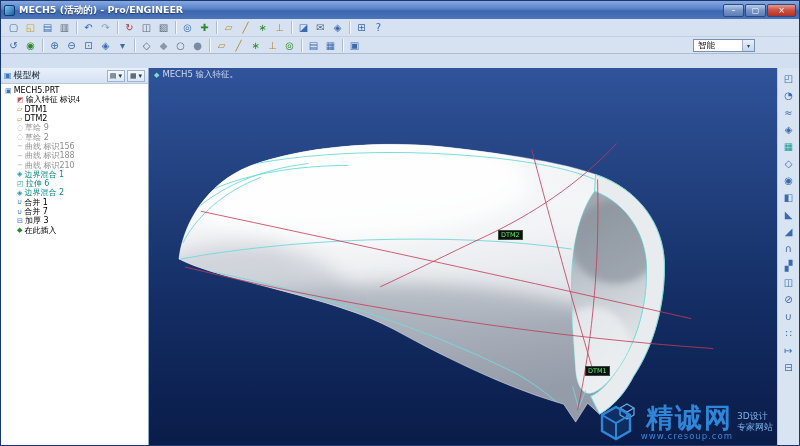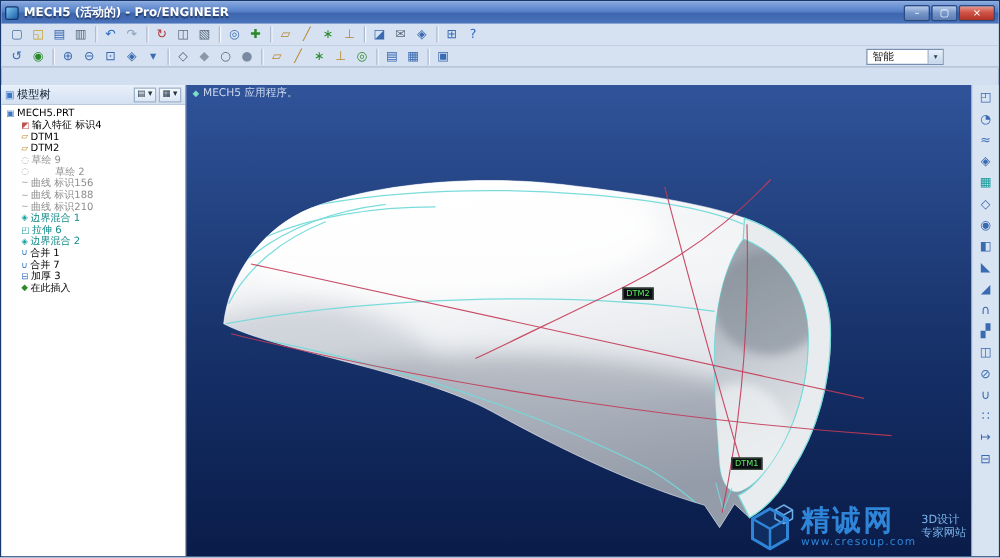--- a/index.html
+++ b/index.html
@@ -61,21 +61,21 @@
 
   
   #righttoolbar { width:22px; background:#d9e4f3; border-left:1px solid #b8c8de;
     display:flex; flex-direction:column; align-items:center; padding-top:2px; }
   .rticon { width:18px; height:17px; display:flex; align-items:center; justify-content:center;
     font-size:10px; border:1px solid transparent; border-radius:2px; }
 
   
   #watermark { position:absolute; right:4px; bottom:3px; display:flex; align-items:center; gap:4px; z-index:60; }
   .wm-col { display:flex; flex-direction:column; line-height:1; }
-  .wm-name { font-size:23px; font-weight:bold; color:#2f86d8; letter-spacing:2px; }
+  .wm-name { font-size:27px; font-weight:bold; color:#2f86d8; letter-spacing:2px;text-align:right; }
   .wm-url { font-size:8.5px; color:#2f86d8; margin-top:1px; letter-spacing:1px; }
   .wm-tag { font-size:9px; color:#79b4ea; line-height:11px; white-space:nowrap; }
 </style>
 </head>
 <body>
 
 <div id="app">
 
   <div id="titlebar">
     <div id="appicon"></div>
@@ -160,37 +160,37 @@
             <button class="tree-menu-btn">▦ ▾</button>
           </div>
       </div>
       <div id="tree">
           <div class="trow" style="padding-left: 4px;">
             <span class="ticon" style="color: rgb(58, 118, 196);">▣</span>
             <span class="tlabel" style="color: rgb(0, 0, 0);">MECH5.PRT</span>
           </div>
           <div class="trow" style="padding-left: 16px;">
             <span class="ticon" style="color: rgb(192, 80, 80);">◩</span>
-            <span class="tlabel" style="color: rgb(0, 0, 0);">输入特征 标识4</span>
+            <span class="tlabel" style="color: rgb(0, 0, 0); font-family: Liberation Serif, serif;">输入特征 标识4</span>
           </div>
           <div class="trow" style="padding-left: 16px;">
             <span class="ticon" style="color: rgb(184, 134, 42);">▱</span>
             <span class="tlabel" style="color: rgb(0, 0, 0);">DTM1</span>
           </div>
           <div class="trow" style="padding-left: 16px;">
             <span class="ticon" style="color: rgb(184, 134, 42);">▱</span>
             <span class="tlabel" style="color: rgb(0, 0, 0);">DTM2</span>
           </div>
           <div class="trow" style="padding-left: 16px;">
             <span class="ticon" style="color: rgb(154, 154, 154);">◌</span>
             <span class="tlabel" style="color: rgb(141, 141, 141);">草绘 9</span>
           </div>
           <div class="trow" style="padding-left: 16px;">
             <span class="ticon" style="color: rgb(154, 154, 154);">◌</span>
-            <span class="tlabel" style="color: rgb(141, 141, 141); margin-left: 19px;">草绘 2</span>
+            <span class="tlabel" style="color: rgb(141, 141, 141);">草绘 2</span>
           </div>
           <div class="trow" style="padding-left: 16px;">
             <span class="ticon" style="color: rgb(154, 154, 154);">~</span>
             <span class="tlabel" style="color: rgb(141, 141, 141);">曲线 标识156</span>
           </div>
           <div class="trow" style="padding-left: 16px;">
             <span class="ticon" style="color: rgb(154, 154, 154);">~</span>
             <span class="tlabel" style="color: rgb(141, 141, 141);">曲线 标识188</span>
           </div>
           <div class="trow" style="padding-left: 16px;">
@@ -287,21 +287,21 @@
           <path d="M469 76 C430 118 382 148 340 168 C300 187 262 206 232 220"></path>
           <path d="M384 82 C404 158 424 232 445 303"></path>
           <path d="M36 200 C220 246 420 272 566 282"></path>
           <path d="M52 144 C240 184 430 226 544 252"></path>
           <path d="M450 112 C452 190 446 268 430 344"></path>
         </g>
       </svg>
 
       <div class="vmsg">
         <span class="micon">◆</span>
-        <span>MECH5 应用程序。</span>
+        <span>MECH5 输入特征。</span>
       </div>
 
       <div id="taglayer">
           <div class="vtag" style="left: 349px; top: 162px;">DTM2</div>
           <div class="vtag" style="left: 436px; top: 298px;">DTM1</div>
         </div>
 
       <div id="watermark">
         <svg width="38" height="40" viewBox="0 0 38 40">
           <g fill="none" stroke="#6fb0e8" stroke-width="1.2">

